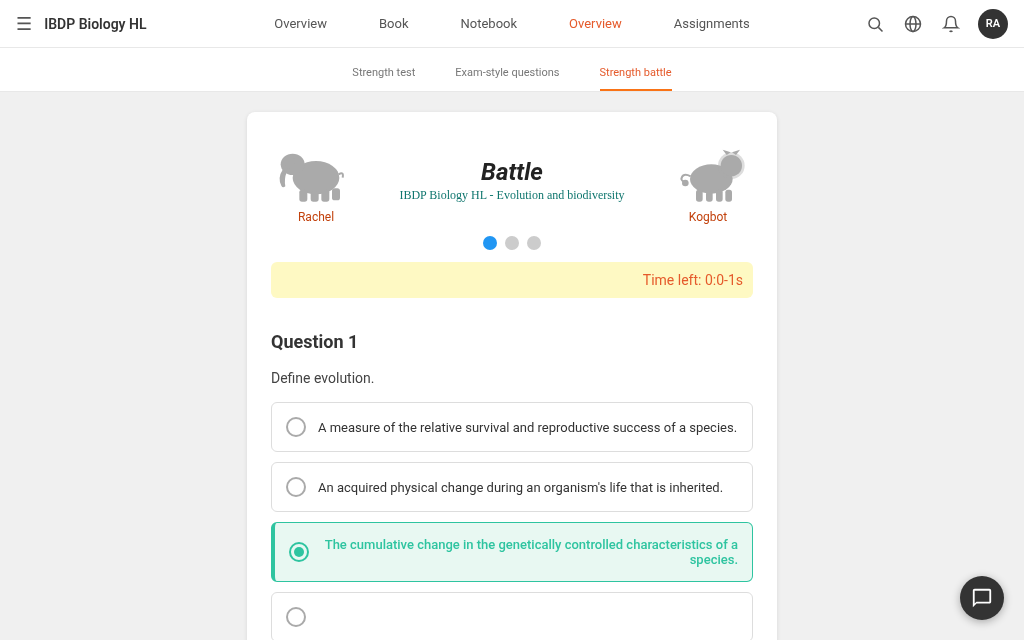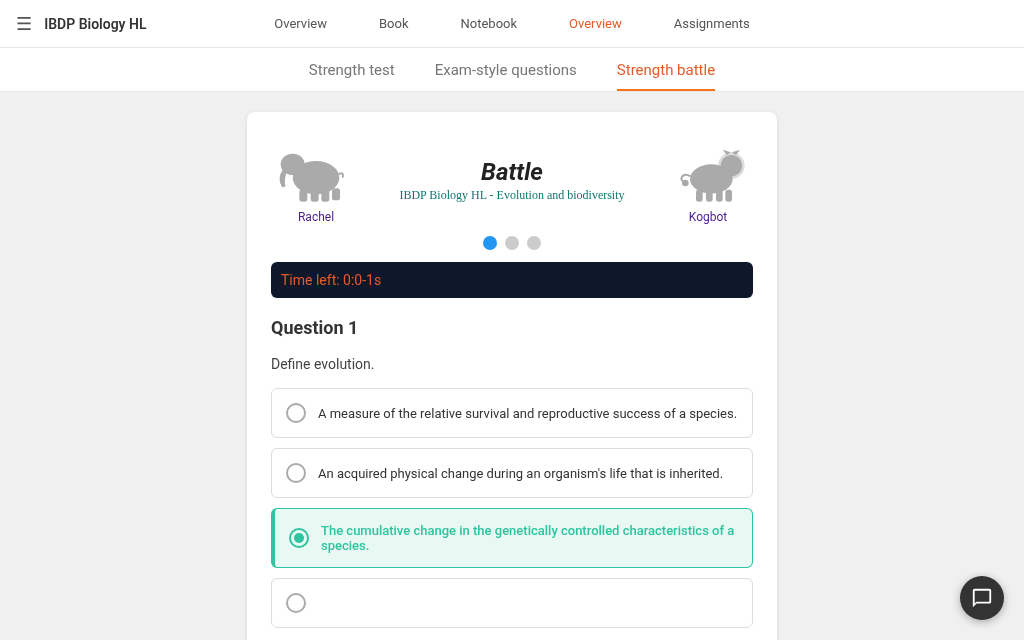--- a/index.html
+++ b/index.html
@@ -89,21 +89,21 @@
     .sub-nav {
       background: #fff;
       height: 44px;
       display: flex;
       align-items: flex-end;
       justify-content: center;
       gap: 40px;
       border-bottom: 1px solid #e8e8e8;
     }
     .sub-nav-item {
-      font-size: 15px;
+      font-size: 11px;
       color: #777;
       cursor: pointer;
       padding-bottom: 10px;
       border-bottom: 2px solid transparent;
       white-space: nowrap;
     }
     .sub-nav-item.active {
       color: #e55a2b;
       border-bottom: 2px solid #f97316;
     }
@@ -138,21 +138,21 @@
       flex-direction: column;
       align-items: center;
       width: 90px;
     }
     .animal-svg {
       width: 80px;
       height: 70px;
     }
     .animal-name {
       font-size: 12px;
-      color: #4c1d95;
+      color: #c2410c;
       margin-top: 4px;
     }
     .battle-center {
       text-align: center;
       flex: 1;
     }
     .battle-title {
       font-size: 24px;
       font-weight: 700;
       color: #222;
@@ -177,25 +177,25 @@
       height: 14px;
       border-radius: 50%;
       background: #ccc;
     }
     .dot.active {
       background: #2196F3;
     }
 
     
     .timer-bar {
-      background: #0f172a;
+      background: #fef9c3;
       border-radius: 6px;
       padding: 10px;
-      text-align: left;
-      margin-bottom: 19px;
+      text-align: right;
+      margin-bottom: 33px;
     }
     .timer-text {
       color: #e55a2b;
       font-size: 14px;
     }
 
     
     .question-label {
       font-size: 18px;
       font-weight: 700;
@@ -240,20 +240,21 @@
     }
     .option-radio-inner {
       width: 10px;
       height: 10px;
       border-radius: 50%;
       background: #2ec4a0;
     }
     .option-text {
       font-size: 13px;
       color: #333;
+      text-align: right;
     }
     .option.selected .option-text {
       color: #2ec4a0;
       font-weight: 500;
     }
 
     
     .chat-btn {
       position: fixed;
       bottom: 20px;
@@ -279,20 +280,42 @@
     <span class="hamburger">☰</span>
     <span class="app-title">IBDP Biology HL</span>
   </div>
   <div class="nav-center">
     <span class="nav-link">Overview</span>
     <span class="nav-link">Book</span>
     <span class="nav-link">Notebook</span>
     <span class="nav-link active">Overview</span>
     <span class="nav-link">Assignments</span>
   </div>
+  <div class="nav-right">
+    <div class="nav-icon">
+      <svg width="18" height="18" viewBox="0 0 24 24" fill="none" stroke="#555" stroke-width="2">
+        <circle cx="11" cy="11" r="7"></circle>
+        <line x1="16.5" y1="16.5" x2="22" y2="22"></line>
+      </svg>
+    </div>
+    <div class="nav-icon">
+      <svg width="18" height="18" viewBox="0 0 24 24" fill="none" stroke="#555" stroke-width="2">
+        <circle cx="12" cy="12" r="10"></circle>
+        <ellipse cx="12" cy="12" rx="4" ry="10"></ellipse>
+        <line x1="2" y1="12" x2="22" y2="12"></line>
+      </svg>
+    </div>
+    <div class="nav-icon">
+      <svg width="18" height="18" viewBox="0 0 24 24" fill="none" stroke="#555" stroke-width="2">
+        <path d="M18 8A6 6 0 0 0 6 8c0 7-3 9-3 9h18s-3-2-3-9"></path>
+        <path d="M13.73 21a2 2 0 0 1-3.46 0"></path>
+      </svg>
+    </div>
+    <div class="avatar">RA</div>
+  </div>
 </nav>
 
 <div class="sub-nav">
   <span class="sub-nav-item">Strength test</span>
   <span class="sub-nav-item">Exam-style questions</span>
   <span class="sub-nav-item active">Strength battle</span>
 </div>
 
 <div class="main">
   <div class="card">

